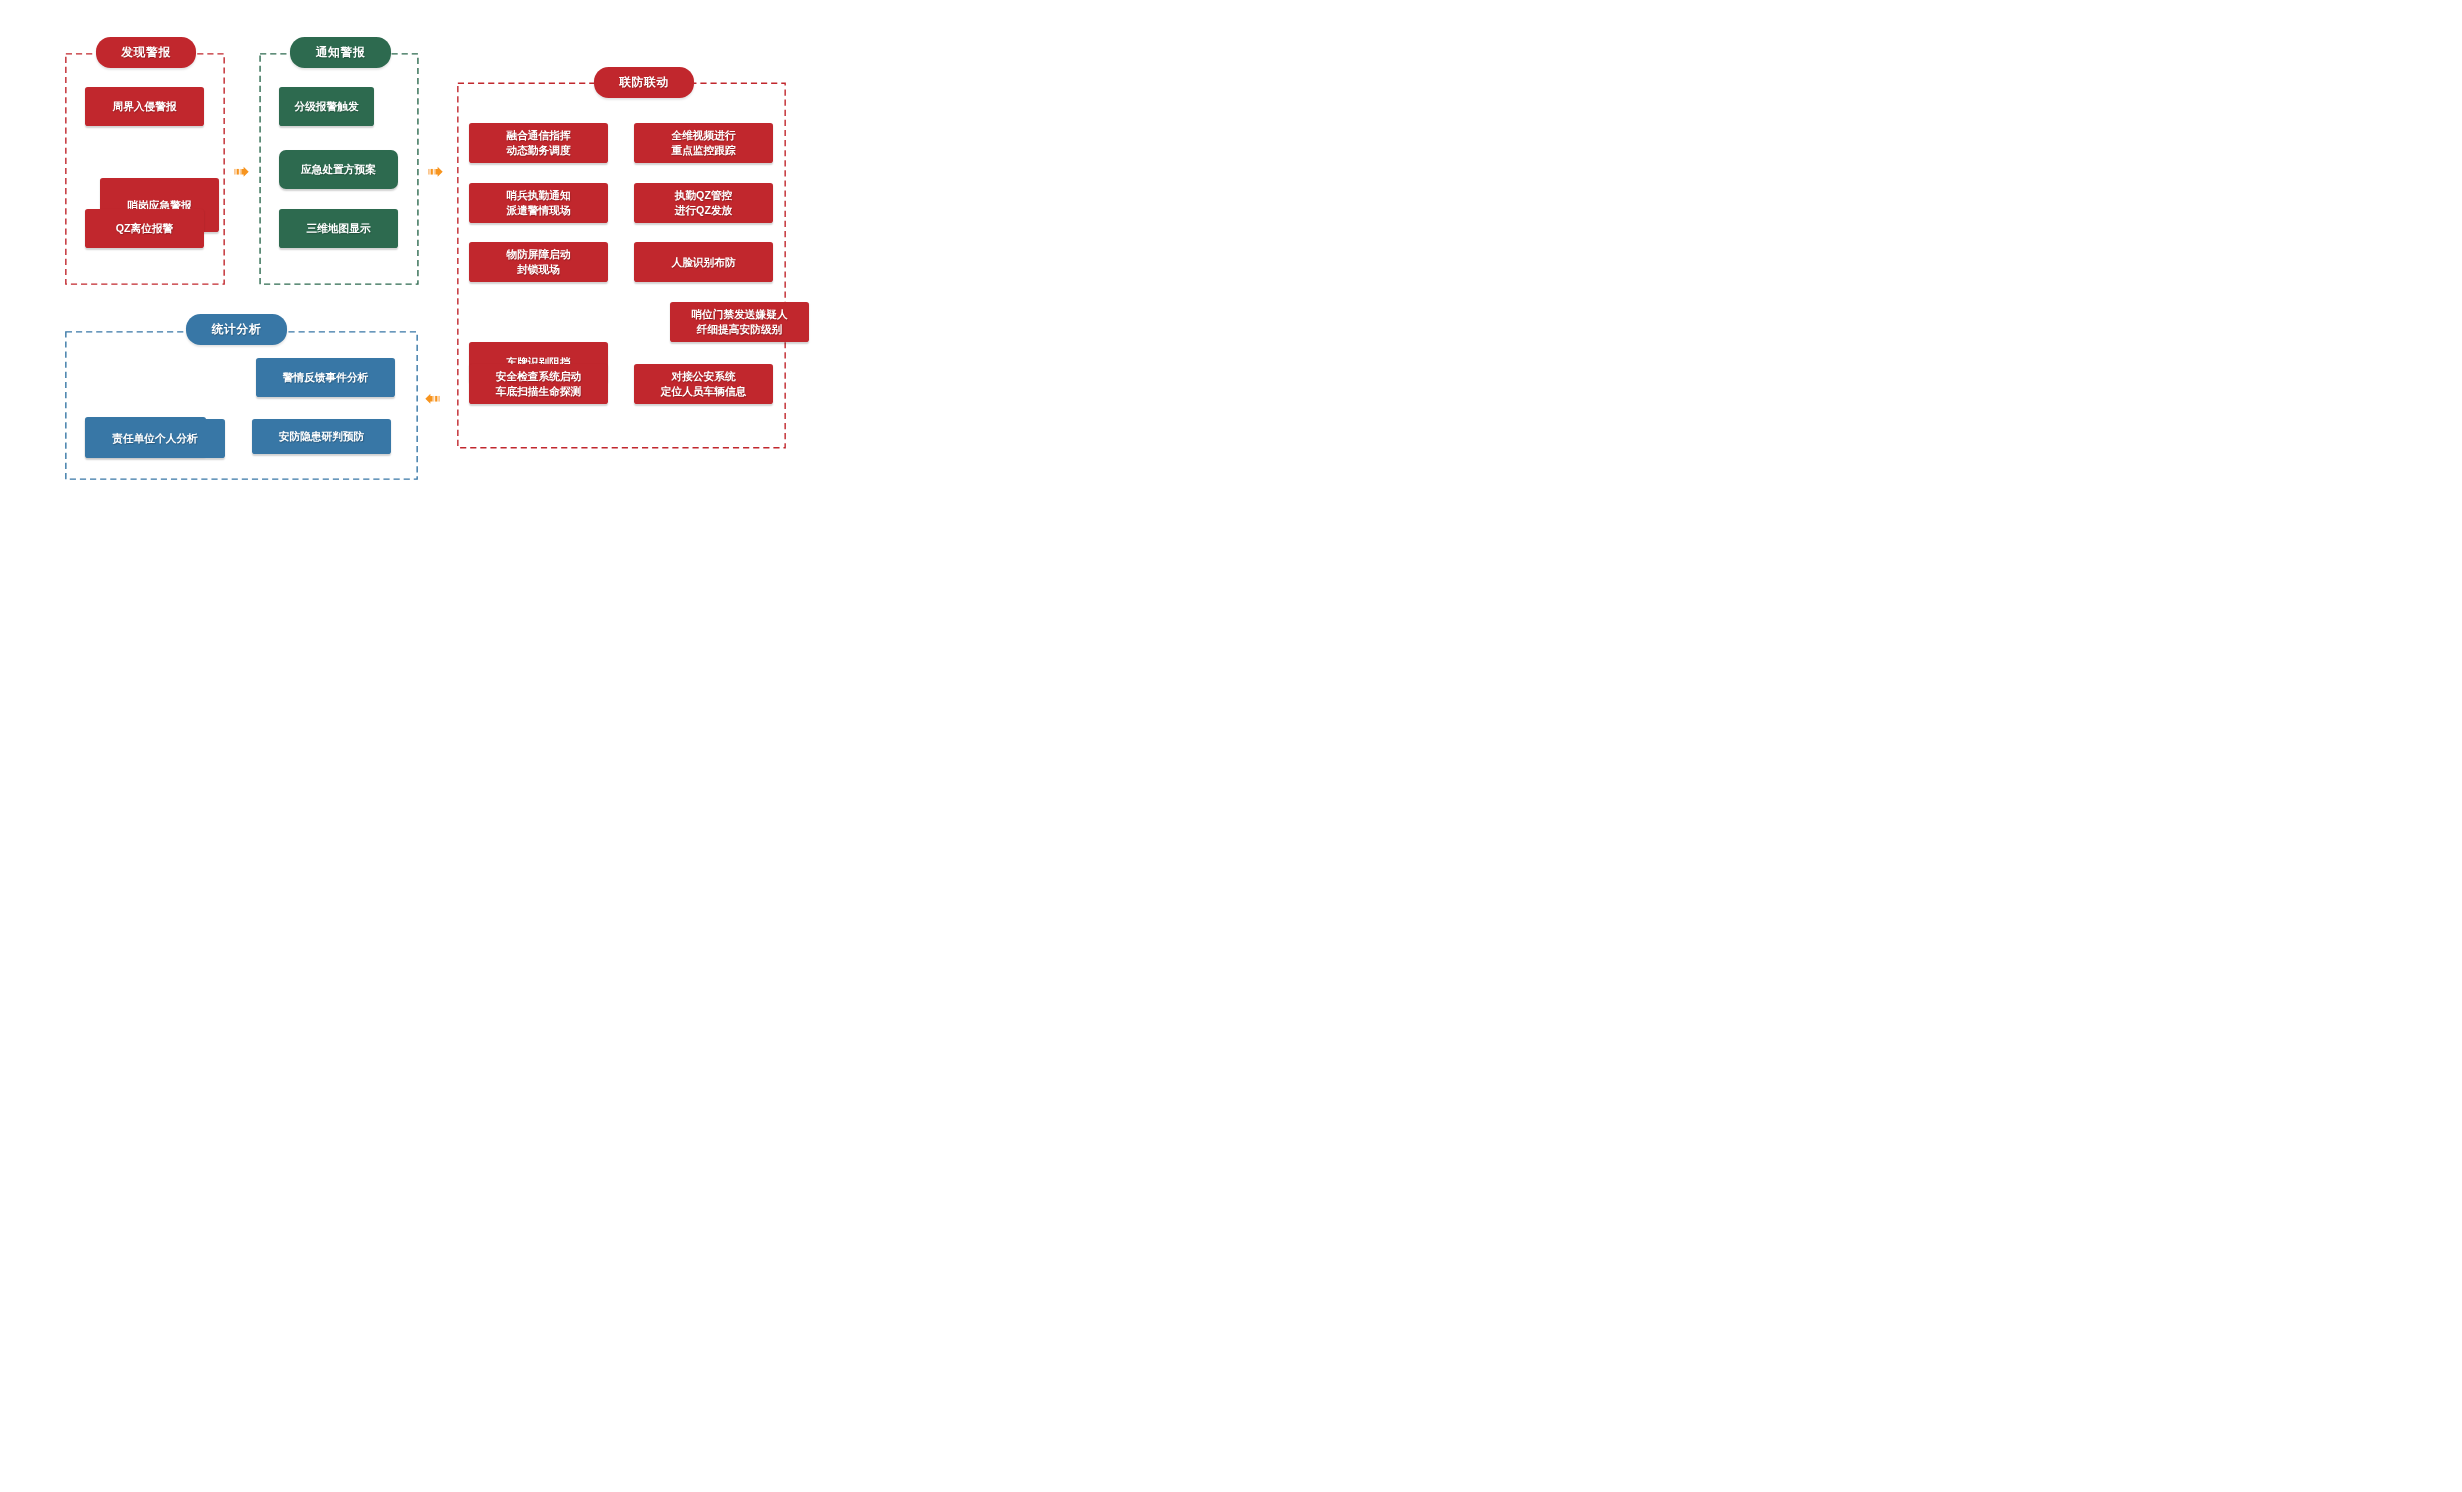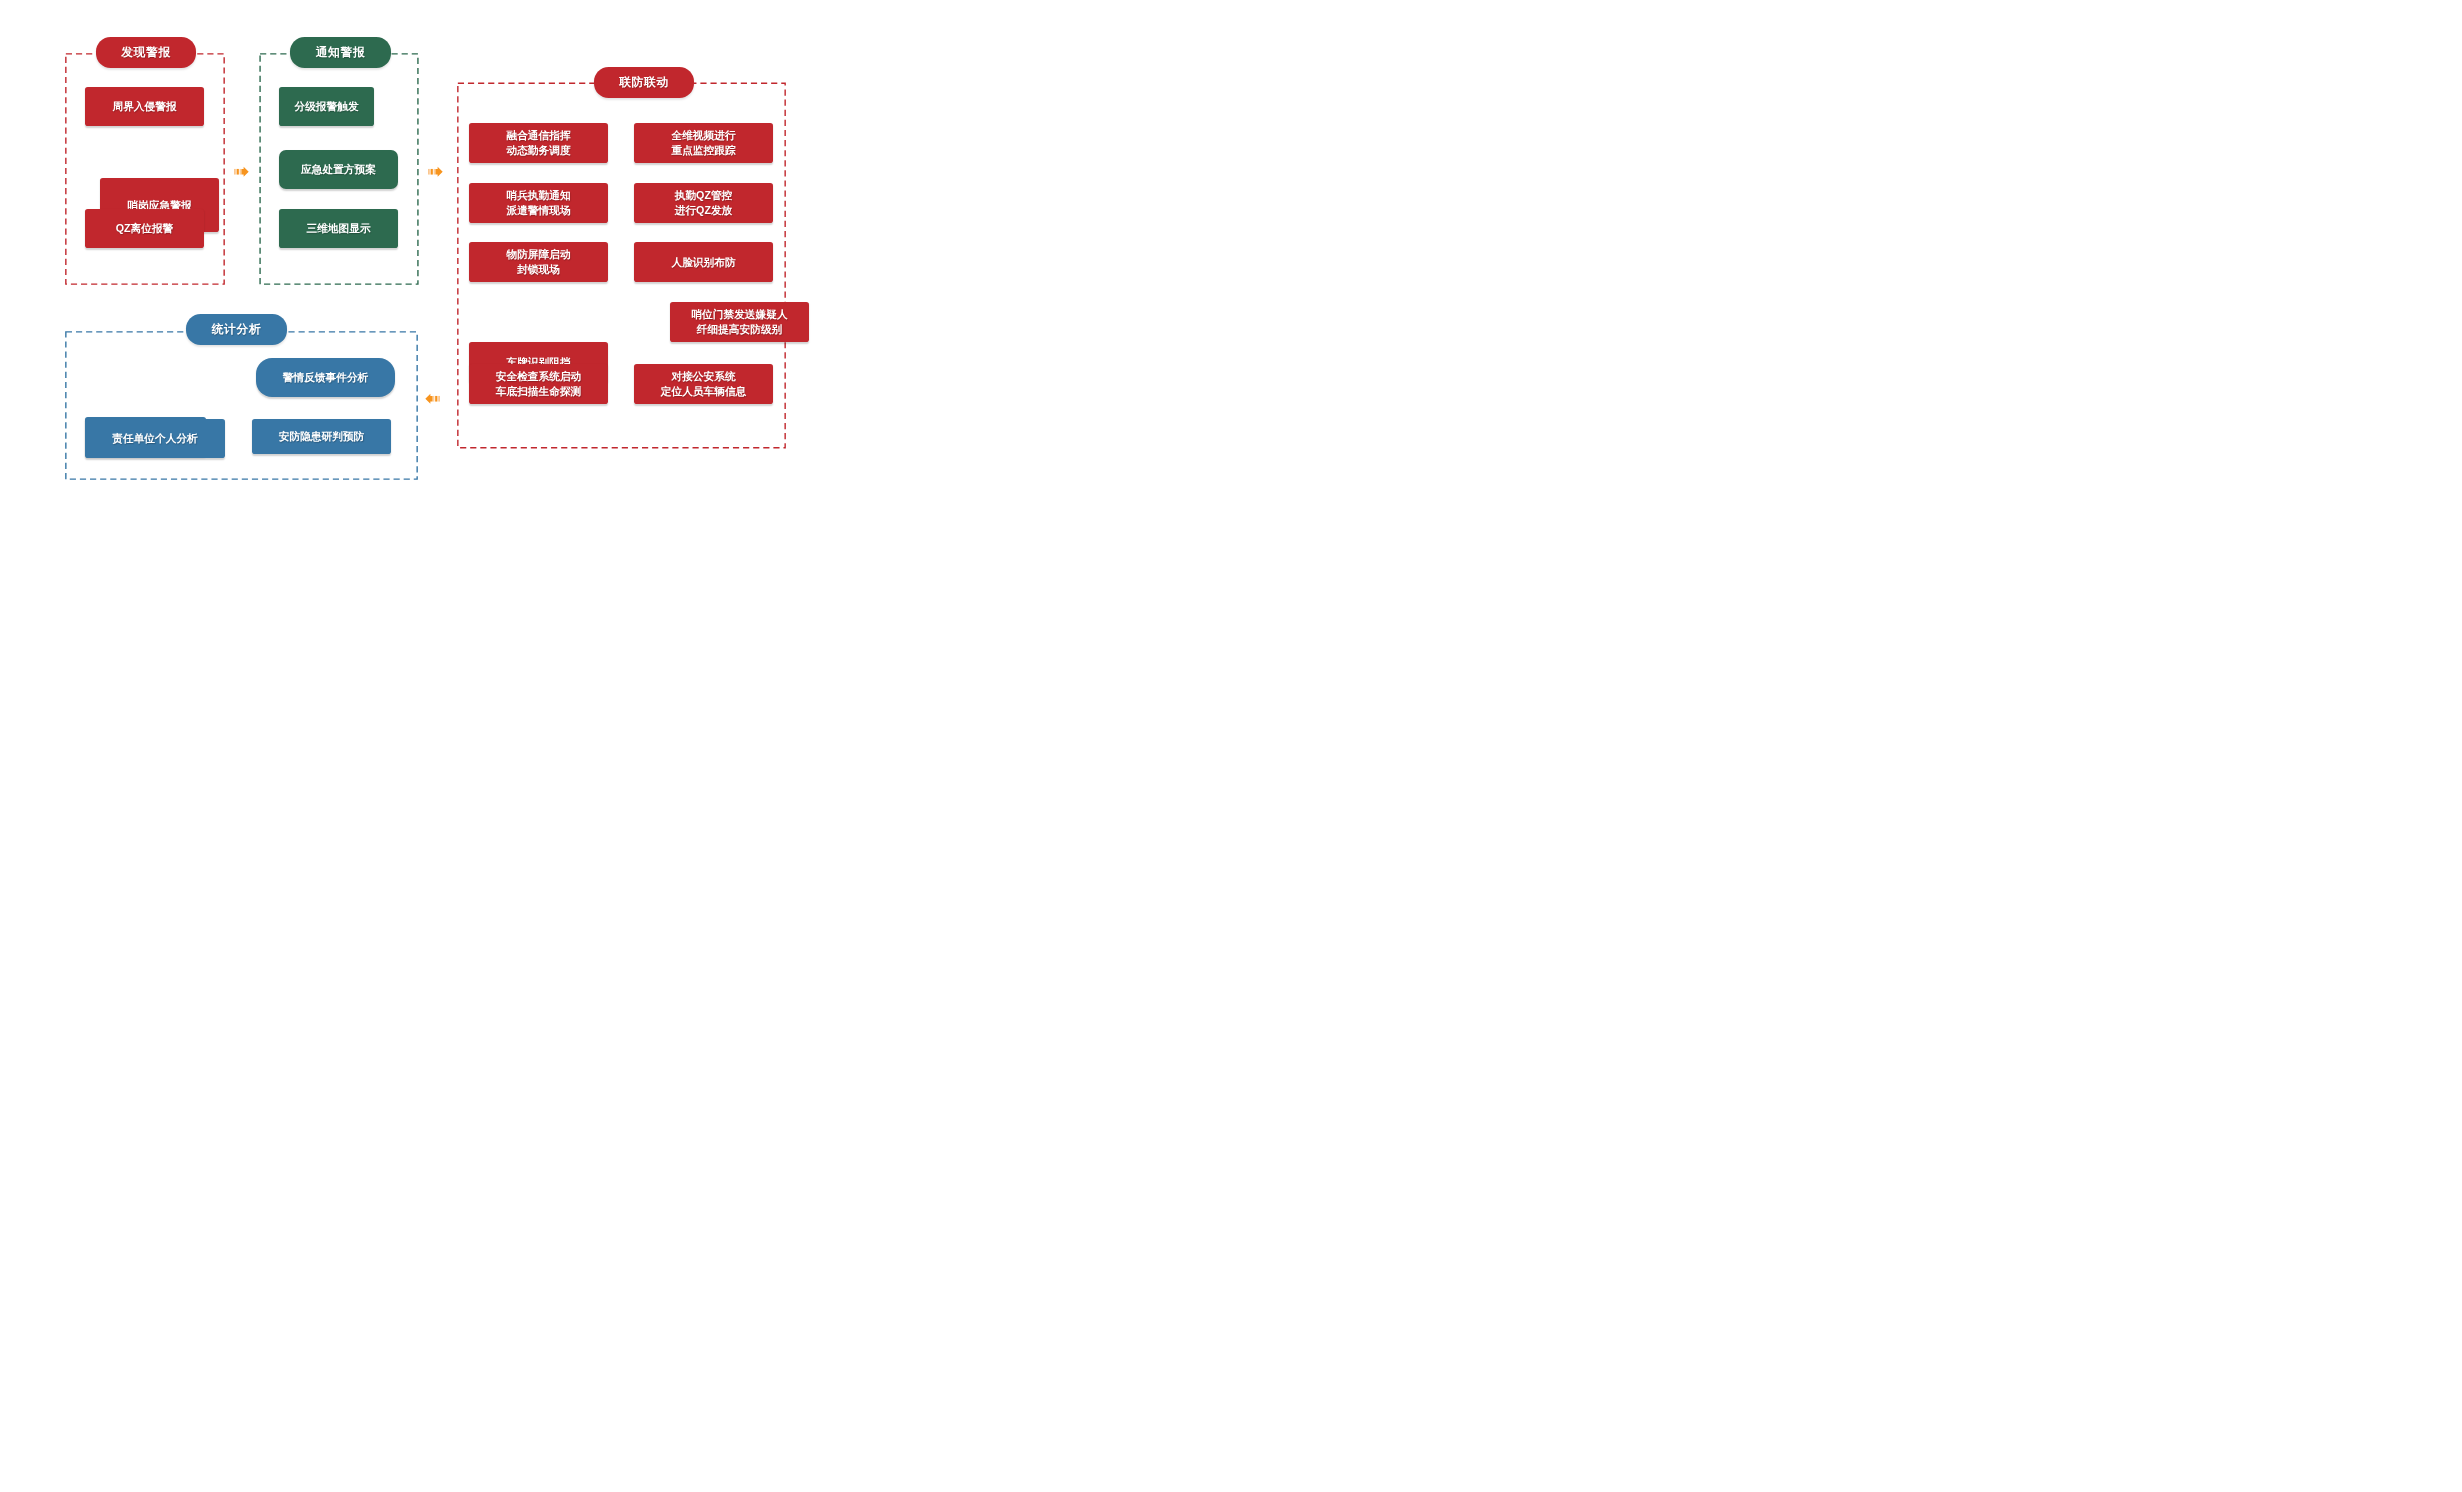--- a/index.html
+++ b/index.html
@@ -94,21 +94,21 @@
   <div class="node red" style="left:469px;top:302px;width:139px;height:40px;margin-top:40px;">车牌识别阻挡</div>
   <div class="node red" style="left:634px;top:302px;width:139px;height:40px;margin-left:36px;">哨位门禁发送嫌疑人
 纤细提高安防级别</div>
 
   <div class="node red" style="left:469px;top:364px;width:139px;height:40px;">安全检查系统启动
 车底扫描生命探测</div>
   <div class="node red" style="left:634px;top:364px;width:139px;height:40px;">对接公安系统
 定位人员车辆信息</div>
 
   <div class="node blue" style="left:85px;top:373px;width:121px;height:39px;margin-top:44px;">警情处置过程分析</div>
-  <div class="node blue" style="left:256px;top:358px;width:139px;height:39px;border-radius:16px;">警情反馈事件分析</div>
+  <div class="node blue" style="left:256px;top:358px;width:139px;height:39px;">警情反馈事件分析</div>
   <div class="node blue" style="left:85px;top:419px;width:140px;height:39px;">责任单位个人分析</div>
   <div class="node blue" style="left:252px;top:419px;width:139px;height:35px;">安防隐患研判预防</div>
 
   <svg class="arrow" style="left:234px;top:165px;" width="17" height="13.5" viewBox="0 0 30 24">
     <rect x="0" y="7" width="3" height="10" style="fill:var(--arrow_light)"></rect>
     <rect x="4.5" y="7" width="4" height="10" style="fill:var(--arrow)"></rect>
     <rect x="10" y="7" width="2" height="10" style="fill:var(--arrow_light)"></rect>
     <polygon points="13,7 17,7 17,3 26,12 17,21 17,17 13,17" style="fill:var(--arrow)"></polygon>
   </svg>
   <svg class="arrow" style="left:428px;top:165px;" width="17" height="13.5" viewBox="0 0 30 24">

